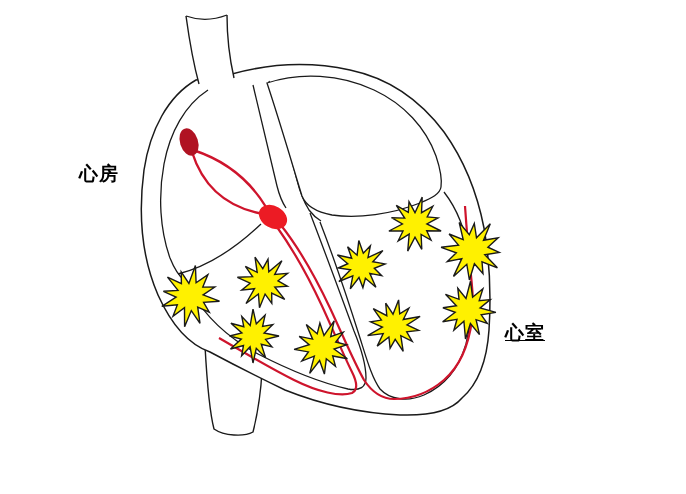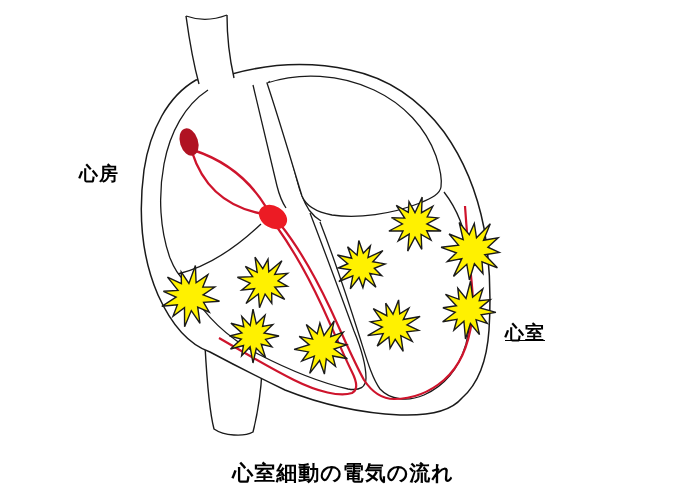--- a/index.html
+++ b/index.html
@@ -75,14 +75,13 @@
         <polygon points="375.9,287.3 365.4,278.2 362.9,287.8 359.0,277.5 350.3,288.9 352.8,275.8 338.9,281.5 350.5,269.8 338.2,268.0 347.8,263.7 337.4,255.0 351.7,258.2 347.6,246.8 357.1,255.2 358.8,240.6 363.3,253.2 370.4,245.7 368.0,257.6 382.9,250.6 372.8,261.7 385.1,263.9 374.3,268.3 381.7,275.7 369.8,273.4" fill="#FFF100" stroke="#1A1A1A" stroke-width="1.4"></polygon>
         <polygon points="441.1,231.0 426.7,230.8 431.0,240.0 421.1,234.5 421.8,249.3 415.0,237.2 407.7,251.1 409.2,234.1 398.2,240.8 403.0,231.0 388.9,231.0 402.4,224.0 391.5,217.7 404.7,218.1 396.3,205.3 408.3,212.3 409.0,201.6 415.0,212.7 422.2,197.1 421.5,212.7 432.8,206.2 427.2,217.0 438.0,217.9 426.9,224.0" fill="#FFF100" stroke="#1A1A1A" stroke-width="1.4"></polygon>
         <polygon points="497.4,267.8 482.0,261.9 483.0,273.6 474.4,263.7 469.4,280.0 466.8,264.3 453.5,276.4 461.8,258.6 447.3,261.5 456.3,252.8 441.1,247.3 458.5,245.1 449.1,234.0 463.2,239.6 459.2,222.5 469.3,234.7 474.3,223.4 476.5,237.8 490.3,223.8 483.5,240.3 498.1,237.8 487.9,247.2 499.2,252.4 484.8,254.7" fill="#FFF100" stroke="#1A1A1A" stroke-width="1.4"></polygon>
         <polygon points="495.9,312.4 481.2,314.8 487.3,323.5 476.1,319.7 479.5,334.6 470.4,323.5 465.5,339.0 463.9,321.3 453.9,330.2 457.0,319.3 442.6,321.8 455.2,312.3 442.9,307.8 456.4,305.8 445.5,294.3 459.0,299.3 457.8,288.2 466.0,298.4 470.5,281.3 472.6,297.2 482.9,288.7 479.2,300.6 490.3,299.6 480.1,307.9" fill="#FFF100" stroke="#1A1A1A" stroke-width="1.4"></polygon>
         <polygon points="403.2,351.4 395.2,339.4 390.1,348.3 388.9,337.0 377.2,346.1 383.2,333.6 367.6,335.6 382.4,327.0 370.6,321.9 381.4,320.1 373.3,308.6 386.8,315.7 385.7,303.2 393.0,314.2 398.6,299.9 399.7,313.8 408.9,308.2 403.3,319.5 420.1,316.5 407.0,324.9 418.7,330.4 406.7,331.9 412.2,341.3 400.8,335.7" fill="#FFF100" stroke="#1A1A1A" stroke-width="1.4"></polygon>
       </g>
   </svg>
 
   <div class="lbl lbl-atrium">心房</div>
   <div class="lbl lbl-ventricle">心室</div>
-  <div class="lbl lbl-title">心室細動の電気の流れ</div>
 </div>
 
 </body></html>

